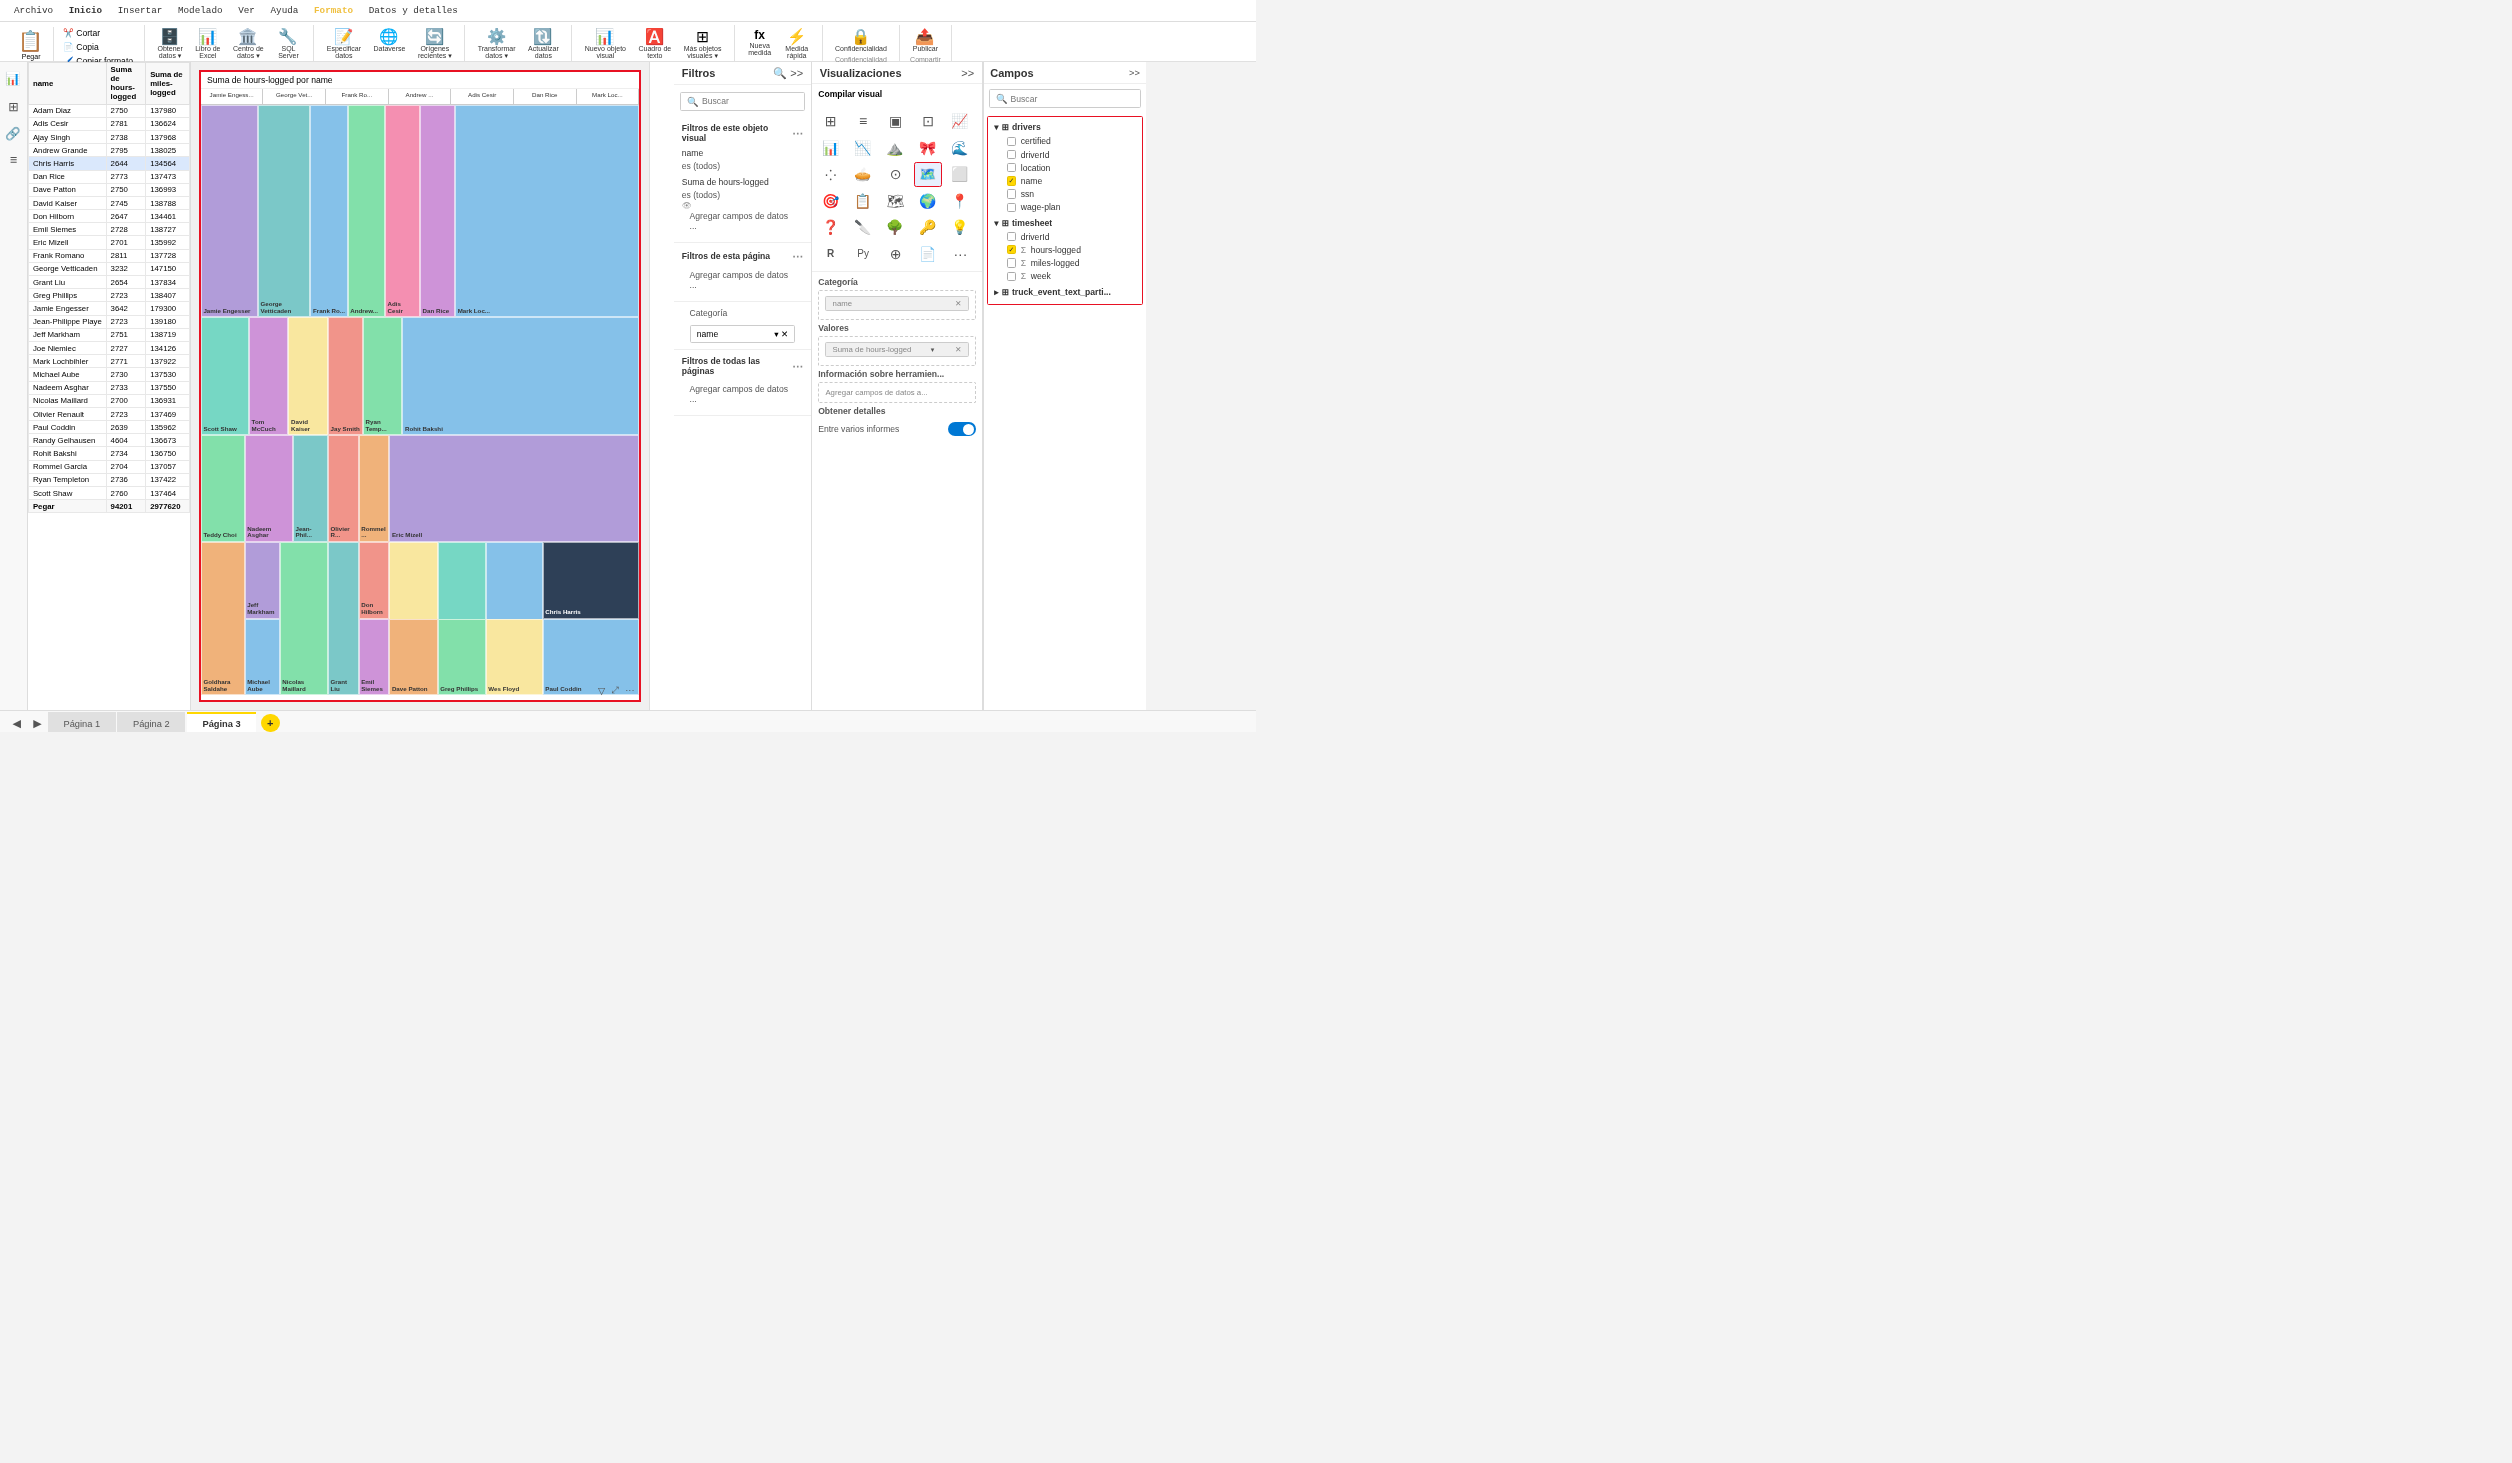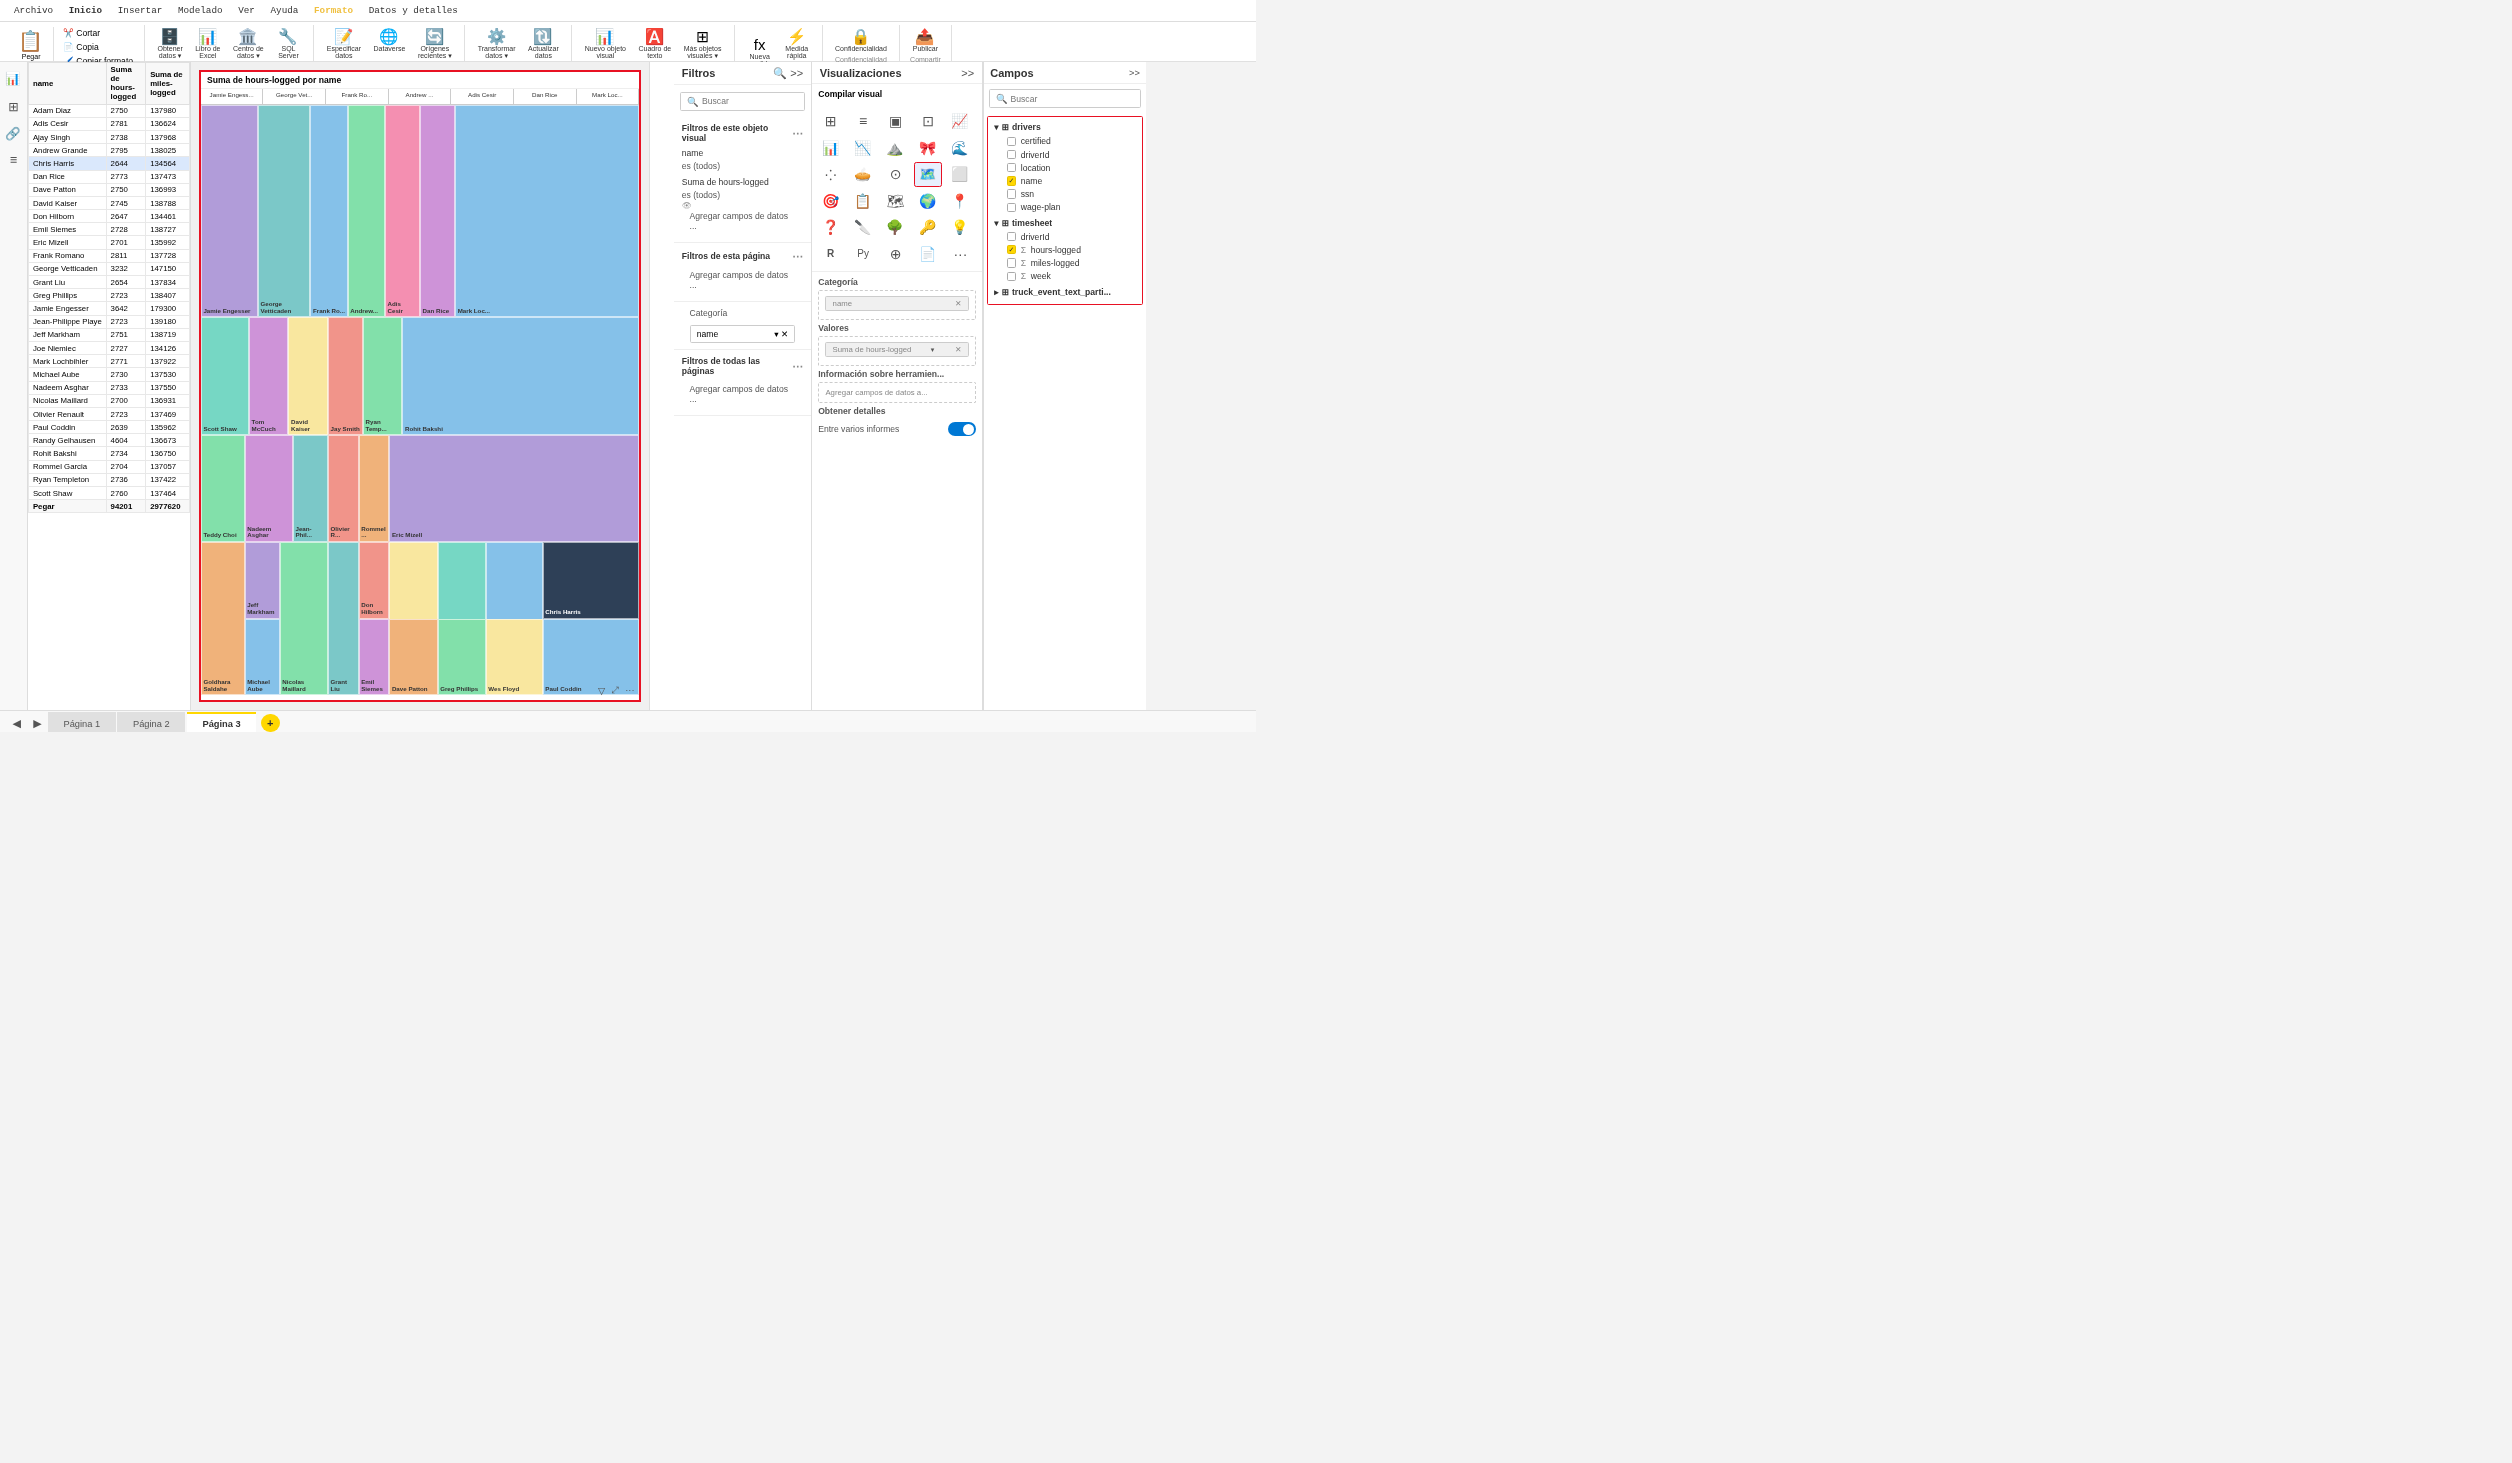--- a/index.html
+++ b/index.html
@@ -33,21 +33,21 @@
     .data-table th { background: #f8f8f8; border: 0.8px solid #e0e0e0; padding: 2.3px 3.9px; font-size: 7.8px; font-weight: 600; text-align: left; position: sticky; top: 0; z-index: 1; }
     .data-table td { border: 0.8px solid #e8e8e8; padding: 1.6px 3.9px; font-size: 7.8px; white-space: nowrap; }
     .data-table tr.selected td { background: #dae8fc; }
     .data-table tr.total td { font-weight: 700; background: #f8f8f8; }
 
     
     .center-panel { flex: 1; background: #f0f0f0; display: flex; flex-direction: column; overflow: hidden; position: relative; }
     
     
     .visual-container { margin: 7.8px; background: white; border: 2.3px solid #e81123; position: relative; flex: 1; overflow: hidden; }
-    .visual-title { font-size: 8.6px; font-weight: 700; padding: 3.1px 6.2px; border-bottom: 0.8px solid #eee; }
+    .visual-title { font-size: 8.6px; font-weight: 400; padding: 3.1px 6.2px; border-bottom: 0.8px solid #eee; }
     .treemap-area { width: 100%; height: calc(100% - 22px); position: relative; overflow: hidden; }
 
     
     .visual-toolbar { position: absolute; bottom: 3.1px; right: 3.1px; display: flex; gap: 3.1px; }
     .vis-tool-btn { font-size: 9.3px; color: #555; cursor: pointer; padding: 1.6px; }
 
     
     .right-panels { display: flex; flex-direction: row; width: 607px; flex-shrink: 0; }
     
     
@@ -216,21 +216,21 @@
         <span class="ribbon-btn-icon">⊞</span>
         <span class="ribbon-btn-label">Más objetos<br>visuales ▾</span>
       </div>
     </div>
     <div class="ribbon-section-label">Insertar</div>
   </div>
 
   <div class="ribbon-section">
     <div class="ribbon-items">
       <div class="ribbon-btn">
-        <span class="ribbon-btn-icon" style="font-size:15px; font-weight:400;margin-top:8px;">fx</span>
+        <span class="ribbon-btn-icon" style="font-size:12px; font-weight:700;">fx</span>
         <span class="ribbon-btn-label">Nueva<br>medida</span>
       </div>
       <div class="ribbon-btn">
         <span class="ribbon-btn-icon">⚡</span>
         <span class="ribbon-btn-label">Medida<br>rápida</span>
       </div>
     </div>
     <div class="ribbon-section-label">Cálculos</div>
   </div>
 

